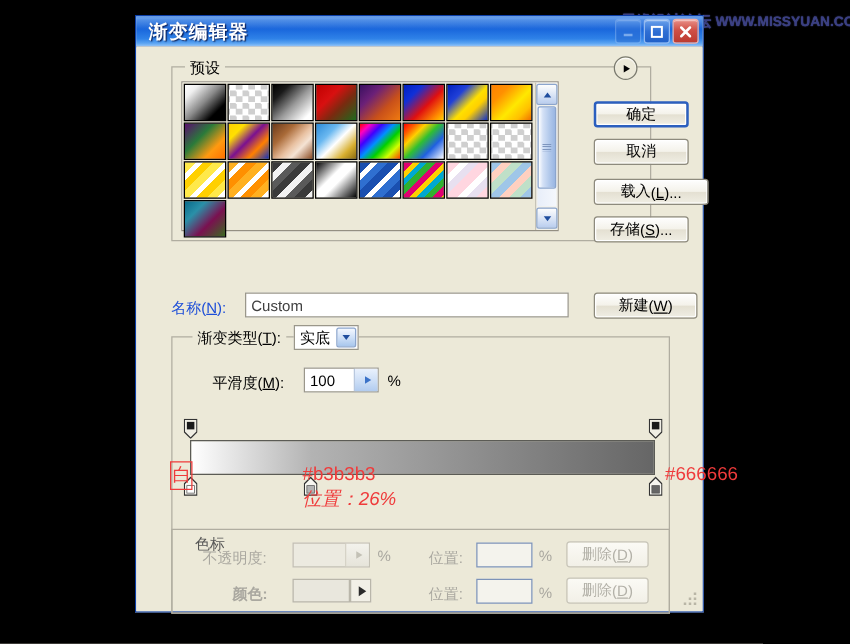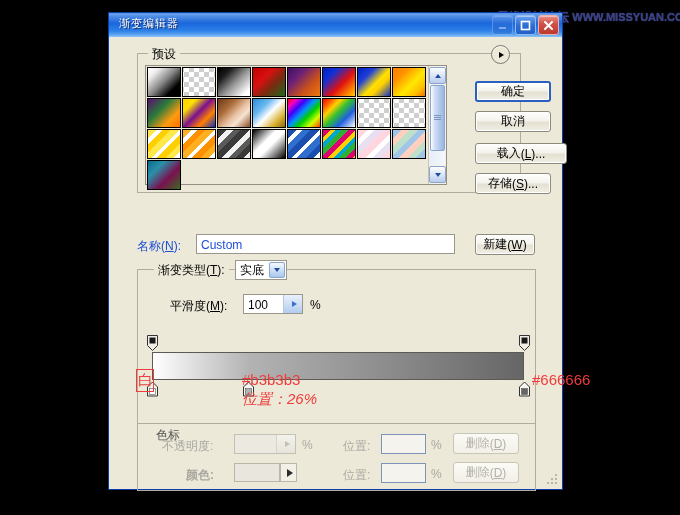--- a/index.html
+++ b/index.html
@@ -30,21 +30,21 @@
     background:linear-gradient(to bottom,#0b5fd8 0%,#2a7ae8 6%,#1c6ddf 12%,#1764db 40%,#2f82e8 75%,#5ba4f2 90%,#94c4f7 100%);
     border-bottom:1px solid #0a3fa0;
   }
   .titlebar .tbar-inner{
     position:absolute;inset:0;
     background:linear-gradient(to bottom,rgba(255,255,255,.32),rgba(255,255,255,0) 45%);
     pointer-events:none;
   }
   .title-text{
     position:absolute;left:10px;top:3px;
-    color:#fff;font-size:11px;font-weight:normal;
+    color:#fff;font-size:15px;font-weight:bold;
     text-shadow:1px 1px 1px rgba(0,0,40,.75);
     letter-spacing:1px;
   }
   .winbtns{position:absolute;right:3px;top:2px;display:flex;gap:2px;}
   .wbtn{
     width:19px;height:18px;border:1px solid #93b9ef;border-radius:3px;
     display:flex;align-items:center;justify-content:center;
     font-size:11px;color:#fff;font-weight:bold;
     background:linear-gradient(to bottom,#6ba2ec,#2f6fd4 50%,#2060c8);
     box-shadow:inset 0 1px 0 rgba(255,255,255,.45);
@@ -138,28 +138,28 @@
     box-shadow:inset 0 0 0 1px #fff;
     box-sizing:border-box;
   }
   .xp-btn.default{border:2px solid #2b5fbf;box-shadow:inset 0 0 0 1px #fff;}
   .xp-btn u{text-decoration:underline;}
 
   #btn-ok{left:366px;top:44px;width:76px;}
   #btn-cancel{left:366px;top:74px;width:76px;}
   #btn-load{left:366px;top:106px;width:92px;}
   #btn-save{left:366px;top:136px;width:76px;}
-  #btn-new{left:366px;top:197px;width:60px;}
+  #btn-new{left:366px;top:197px;width:83px;}
 
   
   .name-label{position:absolute;left:28px;top:201px;font-size:12px;color:#1d4ed8;}
   .name-input{
     position:absolute;left:87px;top:197px;width:259px;height:20px;
     background:#fff;border:1px solid #9a978a;box-sizing:border-box;
-    font-size:12px;color:#1d4ed8;padding:2px 4px;line-height:16px;
+    font-size:12px;color:#404040;padding:2px 4px;line-height:16px;
   }
 
   
   #gtype-group{left:28px;top:232px;width:399px;height:222px;}
   .gt-label{position:absolute;left:16px;top:-8px;background:#ece9d8;padding:0 4px;font-size:12px;}
   .combo{
     position:absolute;left:97px;top:-10px;width:52px;height:20px;
     background:#fff;border:1px solid #9a978a;box-sizing:border-box;
     font-size:12px;display:flex;align-items:center;padding-left:4px;
   }

